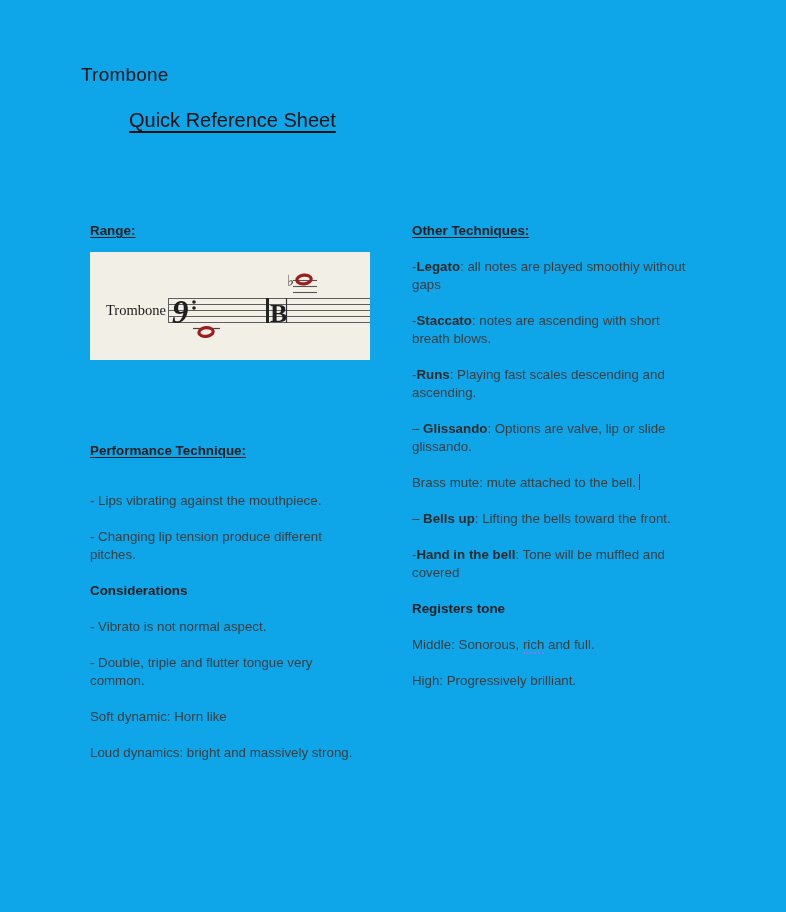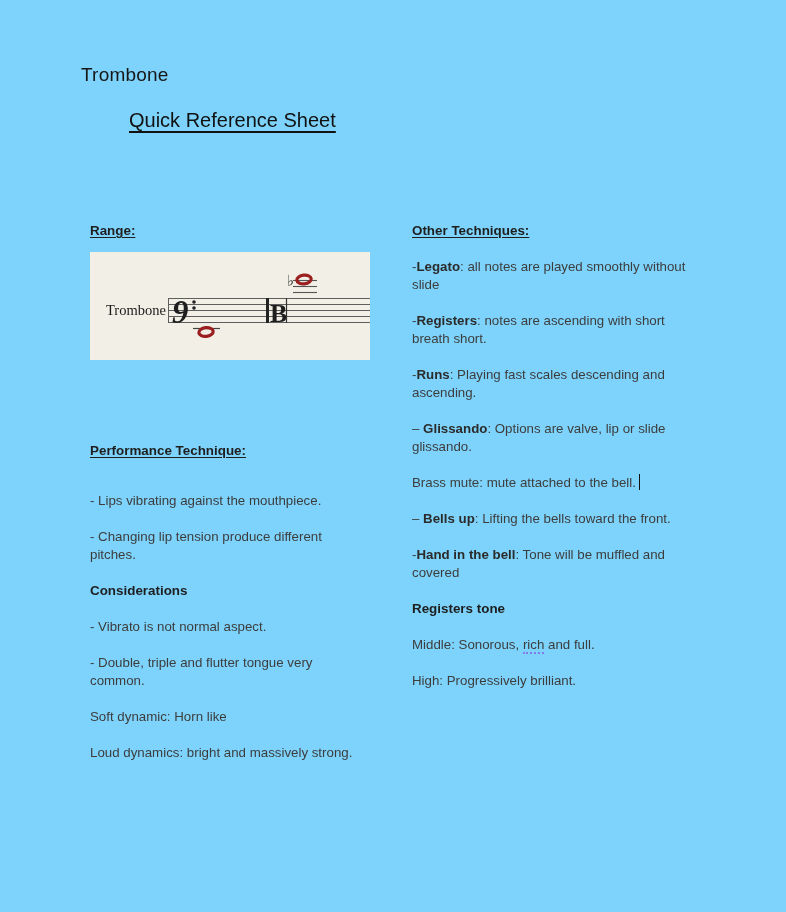--- a/index.html
+++ b/index.html
@@ -1,21 +1,21 @@
 <!DOCTYPE html>
 <html style="--accent: #8379e8;"><head>
 <meta charset="utf-8">
 <style>
   html,body{margin:0;padding:0;}
   body{
     width:786px;height:912px;background:#ffffff;position:relative;overflow:hidden;
     font-family:"Liberation Sans", sans-serif;
     -webkit-font-smoothing:antialiased;
   }
-  #page{position:absolute;inset:0;background:#7dd3fc;text-decoration:underline;}
+  #page{position:absolute;inset:0;background:#0ea5e9;text-decoration:underline;}
   .doc-title{
     position:absolute;left:81px;top:64px;
     font-size:19px;color:#161616;letter-spacing:.2px;
   }
   .doc-subtitle{
     position:absolute;left:81px;top:109px;
     font-size:20px;color:#111111;
     text-decoration:underline;text-decoration-thickness:2px;text-underline-offset:4px;margin-left:48px;
   }
   .col{position:absolute;top:222px;font-size:13.3px;line-height:18px;color:#3d3d3d;}
@@ -110,26 +110,26 @@
       <span>Loud dynamics: bright and massively strong.</span>
     </p>
   </div>
 
   <div class="col col-right">
 
     <div class="h u">Other Techniques:</div>
 
     <p>
       <span>-</span><span class="b">Legato</span><span>: all notes are played smoothly without</span><br>
-      <span>slide</span>
+      <span>gaps</span>
     </p>
 
     <p>
-      <span>-</span><span class="b">Registers</span><span>: notes are ascending with short</span><br>
-      <span>breath short.</span>
+      <span>-</span><span class="b">Staccato</span><span>: notes are ascending with short</span><br>
+      <span>breath blows.</span>
     </p>
 
     <p>
       <span>-</span><span class="b">Runs</span><span>: Playing fast scales descending and</span><br>
       <span>ascending.</span>
     </p>
 
     <p>
       <span>– </span><span class="b">Glissando</span><span>: Options are valve, lip or slide</span><br>
       <span>glissando.</span>

